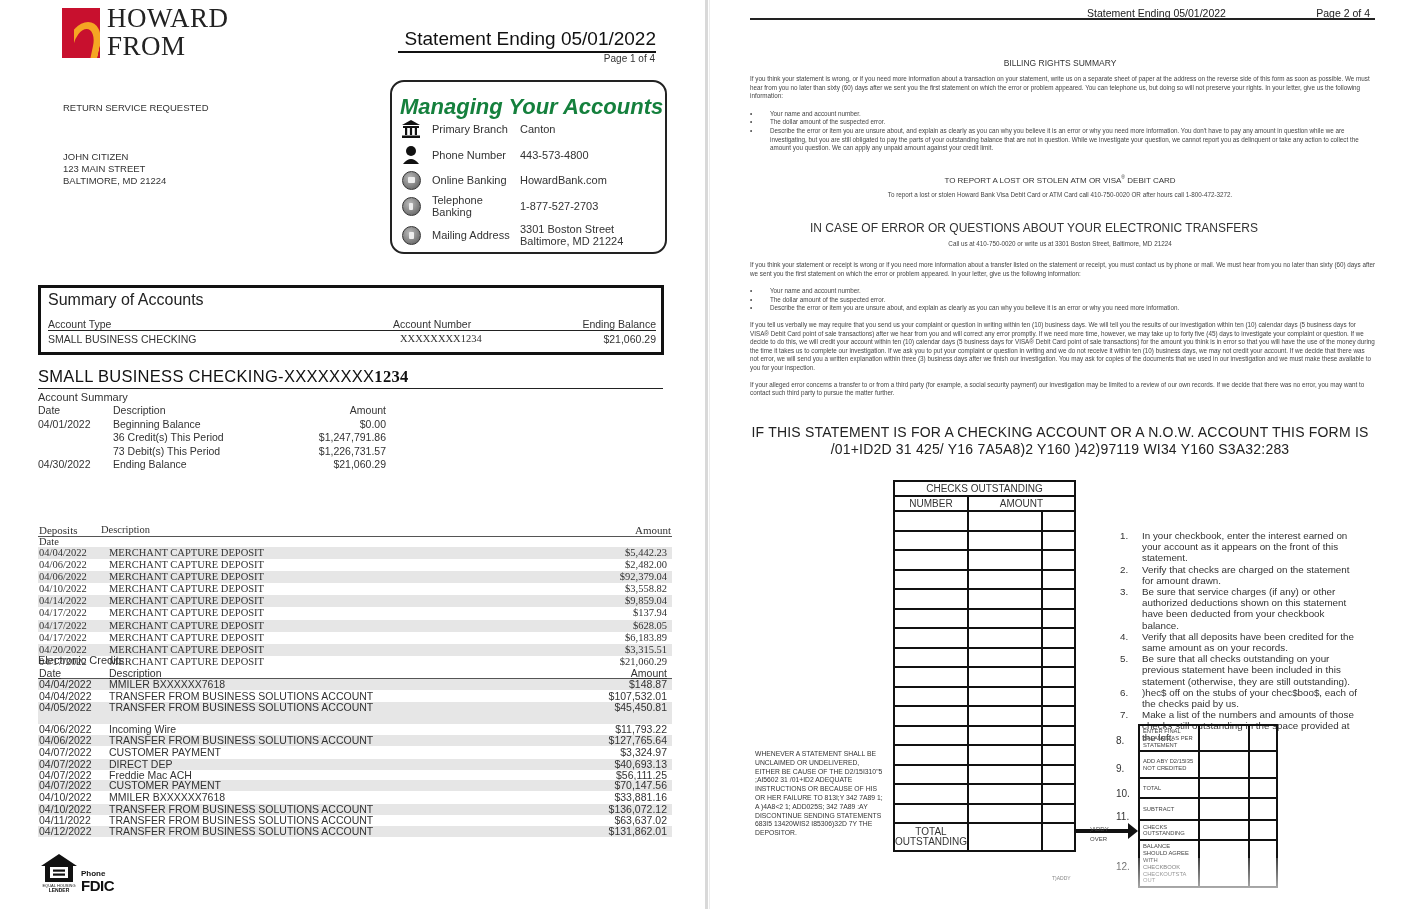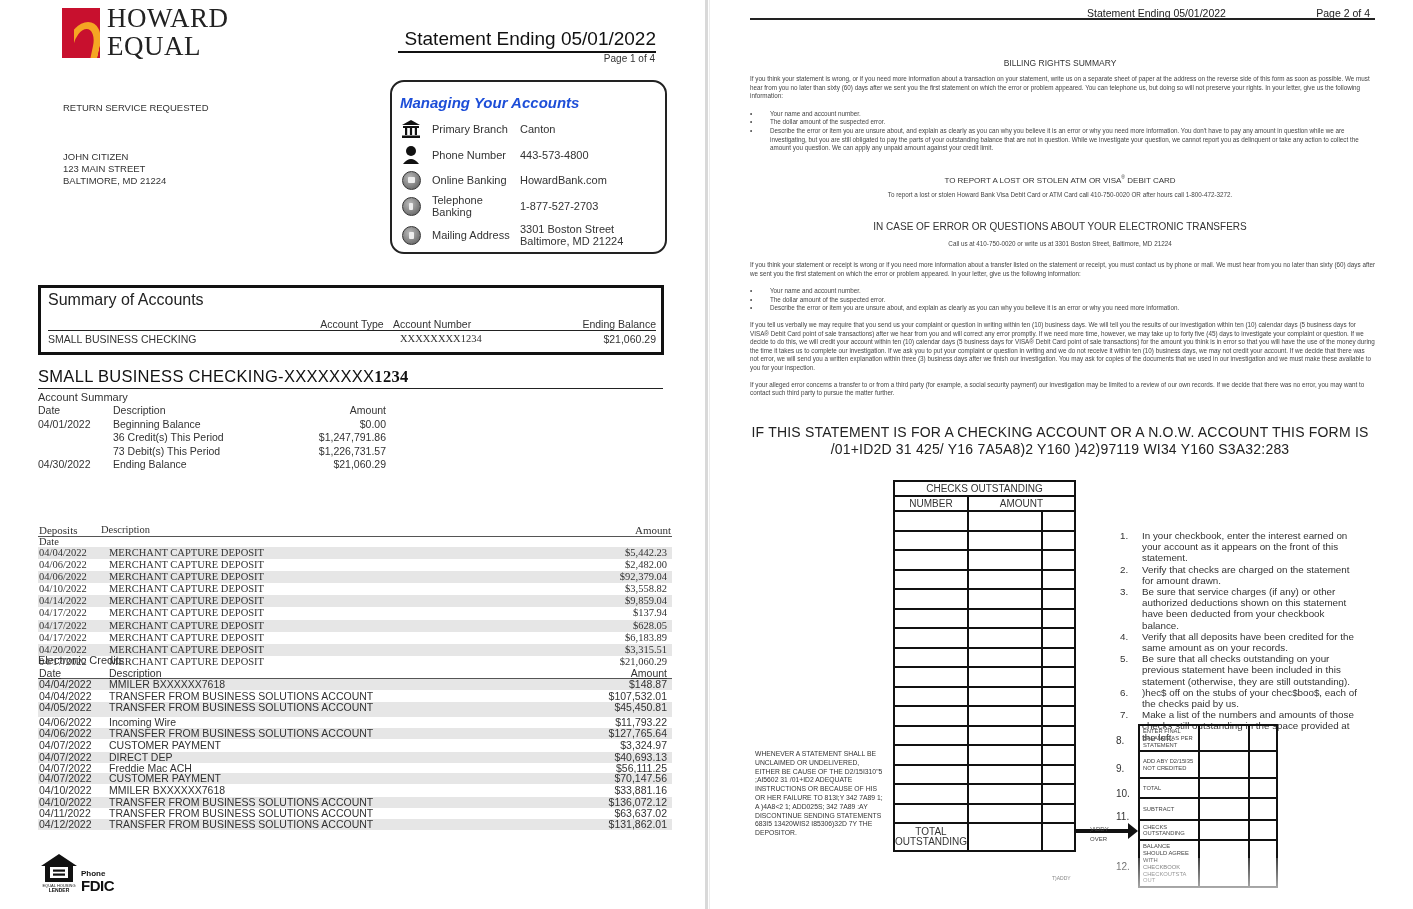--- a/index.html
+++ b/index.html
@@ -17,31 +17,31 @@
   .logo-mark .stem { position: absolute; left: 0; top: 0; width: 12px; height: 50px; background: #c8102e; }
   .logo-text { left: 107px; top: 4px; font-family: "Liberation Serif", serif; font-size: 27px; line-height: 28px; color: #222; letter-spacing: 0.5px; }
 
   .return-svc { left: 63px; top: 102px; font-size: 9.5px; color: #333; }
   .addr { left: 63px; top: 151px; font-size: 9.5px; line-height: 12px; color: #333; }
 
   .stmt-title { left: 398px; top: 28px; width: 258px; font-size: 19px; color: #111; border-bottom: 2px solid #111; padding-bottom: 1px; text-align: right; }
   .page-num1 { left: 560px; top: 53px; width: 95px; text-align: right; font-size: 10px; color: #333; }
 
   .manage-box { left: 390px; top: 80px; width: 277px; height: 174px; border: 2px solid #222; border-radius: 14px; }
-  .manage-title { position: absolute; left: 8px; top: 12px; font-size: 15px; font-weight: bold; font-style: italic; color: #1d4ed8; }
+  .manage-title { position: absolute; left: 8px; top: 12px; font-size: 22px; font-weight: bold; font-style: italic; color: #15803d; }
   .mrow { position: absolute; left: 8px; width: 262px; height: 26px; display: flex; align-items: center; font-size: 11px; color: #333; }
   .mrow .ic { width: 22px; height: 22px; display: flex; align-items: center; justify-content: center; margin-right: 10px; }
   .mrow .lbl { width: 88px; line-height: 12px; }
   .mrow .val { line-height: 12px; }
   .circle-ic { width: 19px; height: 19px; border-radius: 50%; background: radial-gradient(circle at 40% 35%, #bbb, #555); border: 1px solid #333; display: flex; align-items: center; justify-content: center; }
   .circle-ic span { width: 7px; height: 6px; background: #eee; border-radius: 1px; }
 
   .summary-box { left: 38px; top: 285px; width: 626px; height: 70px; border: 3px solid #111; }
   .summary-title { position: absolute; left: 7px; top: 3px; font-size: 16px; color: #222; }
-  .sum-head { position: absolute; left: 7px; right: 5px; top: 30px; height: 13px; font-size: 10.5px; color: #333; border-bottom: 1px solid #222; text-align: center; }
+  .sum-head { position: absolute; left: 7px; right: 5px; top: 30px; height: 13px; font-size: 10.5px; color: #333; border-bottom: 1px solid #222; }
   .sum-row { position: absolute; left: 7px; right: 5px; top: 45px; font-size: 10.5px; color: #333; }
   .c-acct { position: absolute; left: 345px; }
   .c-end { position: absolute; right: 0; }
   .acct-mono { font-family: "Liberation Serif", serif; }
 
   .section-title { left: 38px; top: 367px; width: 625px; font-size: 16.5px; color: #111; border-bottom: 1.5px solid #222; padding-bottom: 1px; letter-spacing: 0.3px; }
   .section-title b { font-family: "Liberation Serif", serif; }
 
   .acct-summary { left: 38px; top: 391px; width: 355px; font-size: 10.5px; color: #333; }
   .acct-summary .hdr-t { font-size: 11px; margin-bottom: 1px; }
@@ -117,21 +117,21 @@
 <div class="divider2"></div>
 
 <div>
 
   <div class="abs logo-mark">
     <div class="swoosh"></div>
     <div class="stem"></div>
   </div>
   <div class="abs logo-text">
     <div>HOWARD</div>
-    <div>EQUAL</div>
+    <div>FROM</div>
   </div>
 
   <div class="abs return-svc">RETURN SERVICE REQUESTED</div>
 
   <div class="abs addr">
     <div>JOHN CITIZEN</div>
     <div>123 MAIN STREET</div>
     <div>BALTIMORE, MD 21224</div>
   </div>
 
@@ -324,21 +324,21 @@
         <div class="row shade" style="height: 10.5px; line-height: 10.5px;">
           <span class="d">04/04/2022</span>
           <span class="ds">MMILER BXXXXXX7618</span>
           <span class="am">$148.87</span>
         </div>
         <div class="row" style="height: 12px; line-height: 12px;">
           <span class="d">04/04/2022</span>
           <span class="ds">TRANSFER FROM BUSINESS SOLUTIONS ACCOUNT</span>
           <span class="am">$107,532.01</span>
         </div>
-        <div class="row shade" style="height: 15px; line-height: 11px;">
+        <div class="row shade" style="height: 22px; line-height: 11px;">
           <span class="d">04/05/2022</span>
           <span class="ds">TRANSFER FROM BUSINESS SOLUTIONS ACCOUNT</span>
           <span class="am">$45,450.81</span>
         </div>
         <div class="row" style="height: 11px; line-height: 11px;">
           <span class="d">04/06/2022</span>
           <span class="ds">Incoming Wire</span>
           <span class="am">$11,793.22</span>
         </div>
         <div class="row shade" style="height: 11px; line-height: 11px;">
@@ -420,21 +420,21 @@
       <li>The dollar amount of the suspected error.</li>
       <li>Describe the error or item you are unsure about, and explain as clearly as you can why you believe it is an error or why you need more information. You don't have to pay any amount in question while we are investigating, but you are still obligated to pay the parts of your outstanding balance that are not in question. While we investigate your question, we cannot report you as delinquent or take any action to collect the amount you question. We can apply any unpaid amount against your credit limit.</li>
     </ul>
   </div>
 
   <div class="abs center" style="left:745px; top:174px; width:630px; font-size:8px; color:#333;">
     <span>TO REPORT A LOST OR STOLEN ATM OR VISA</span><sup style="font-size:5px;">®</sup><span> DEBIT CARD</span>
   </div>
   <div class="abs center p2-small" style="left:745px; top:191px; width:630px;">To report a lost or stolen Howard Bank Visa Debit Card or ATM Card call 410-750-0020 OR after hours call 1-800-472-3272.</div>
 
-  <div class="abs center" style="left:745px; top:221px; width:630px; font-size:10px; color:#333;">IN CASE OF ERROR OR QUESTIONS ABOUT YOUR ELECTRONIC TRANSFERS</div>
+  <div class="abs center" style="left:719px; top:221px; width:630px; font-size:12px; color:#333;">IN CASE OF ERROR OR QUESTIONS ABOUT YOUR ELECTRONIC TRANSFERS</div>
   <div class="abs center p2-small" style="left:745px; top:240px; width:630px;">Call us at 410-750-0020 or write us at 3301 Boston Street, Baltimore, MD 21224</div>
 
   <div class="abs" style="left:750px; top:261px; width:625px;">
     <div class="p2-small">If you think your statement or receipt is wrong or if you need more information about a transfer listed on the statement or receipt, you must contact us by phone or mail. We must hear from you no later than sixty (60) days after we sent you the first statement on which the error or problem appeared. In your letter, give us the following information:</div>
     <ul class="bullet-list p2-small" style="margin-top:9px;">
       <li>Your name and account number.</li>
       <li>The dollar amount of the suspected error.</li>
       <li>Describe the error or item you are unsure about, and explain as clearly as you can why you believe it is an error or why you need more information.</li>
     </ul>
     <div class="p2-small" style="margin-top:8px;">If you tell us verbally we may require that you send us your complaint or question in writing within ten (10) business days. We will tell you the results of our investigation within ten (10) calendar days (5 business days for VISA® Debit Card point of sale transactions) after we hear from you and will correct any error promptly. If we need more time, however, we may take up to forty five (45) days to investigate your complaint or question. If we decide to do this, we will credit your account within ten (10) calendar days (5 business days for VISA® Debit Card point of sale transactions) for the amount you think is in error so that you will have the use of the money during the time it takes us to complete our investigation. If we ask you to put your complaint or question in writing and we do not receive it within ten (10) business days, we may not credit your account. If we decide that there was not error, we will send you a written explanation within three (3) business days after we finish our investigation. You may ask for copies of the documents that we used in our investigation and we must make these available to you for your inspection.</div>

